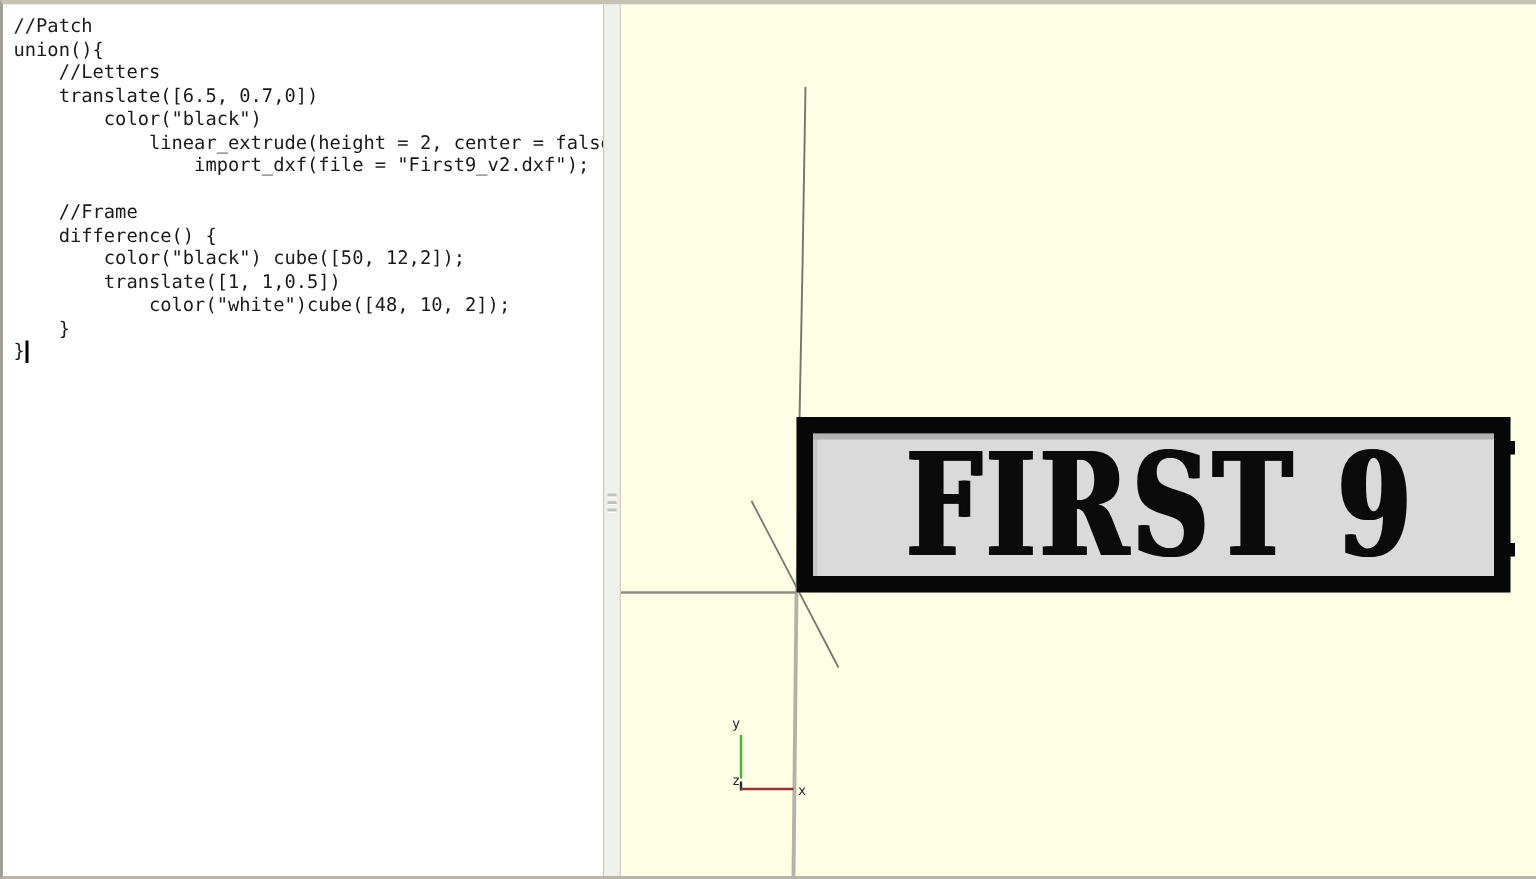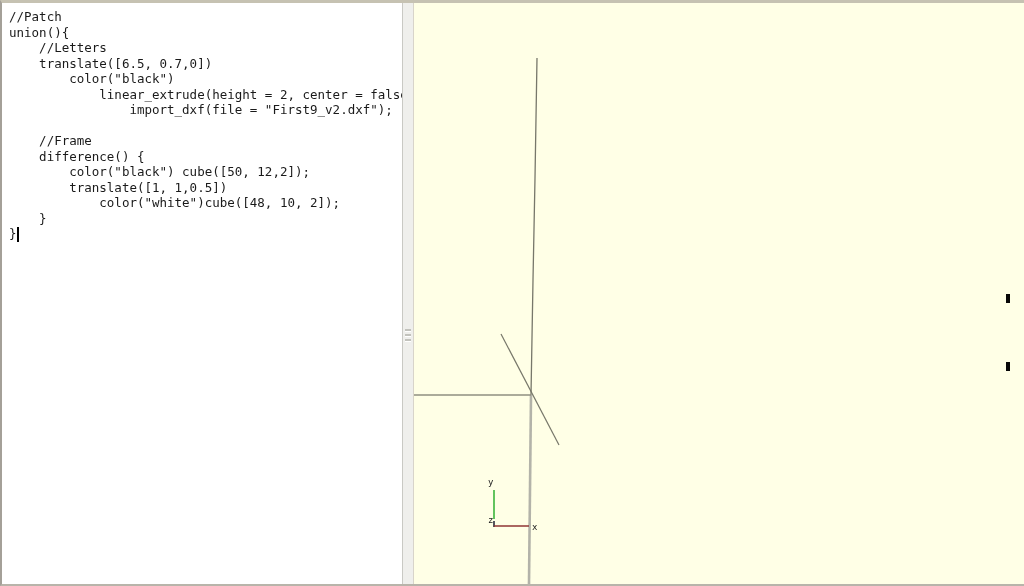--- a/index.html
+++ b/index.html
@@ -135,18 +135,21 @@
       <g>
         <line x1="80" y1="487" x2="80" y2="516" stroke="#3cb53c" stroke-width="1.6"></line>
         <line x1="80" y1="518" x2="80" y2="524" stroke="#2a2a3a" stroke-width="1.6"></line>
         <line x1="80" y1="523" x2="115" y2="523" stroke="#8f3434" stroke-width="1.6"></line>
         <text x="74" y="482" class="gizmo-label">y</text>
         <text x="74" y="520" class="gizmo-label">z</text>
         <text x="118" y="527" class="gizmo-label">x</text>
       </g>
     </svg>
 
+    <div class="patch">
+      <div class="patch-text">FIRST 9</div>
+    </div>
     <div class="notch n1"></div>
     <div class="notch n2"></div>
 
   </div>
 
 </div>
 
 </body></html>

